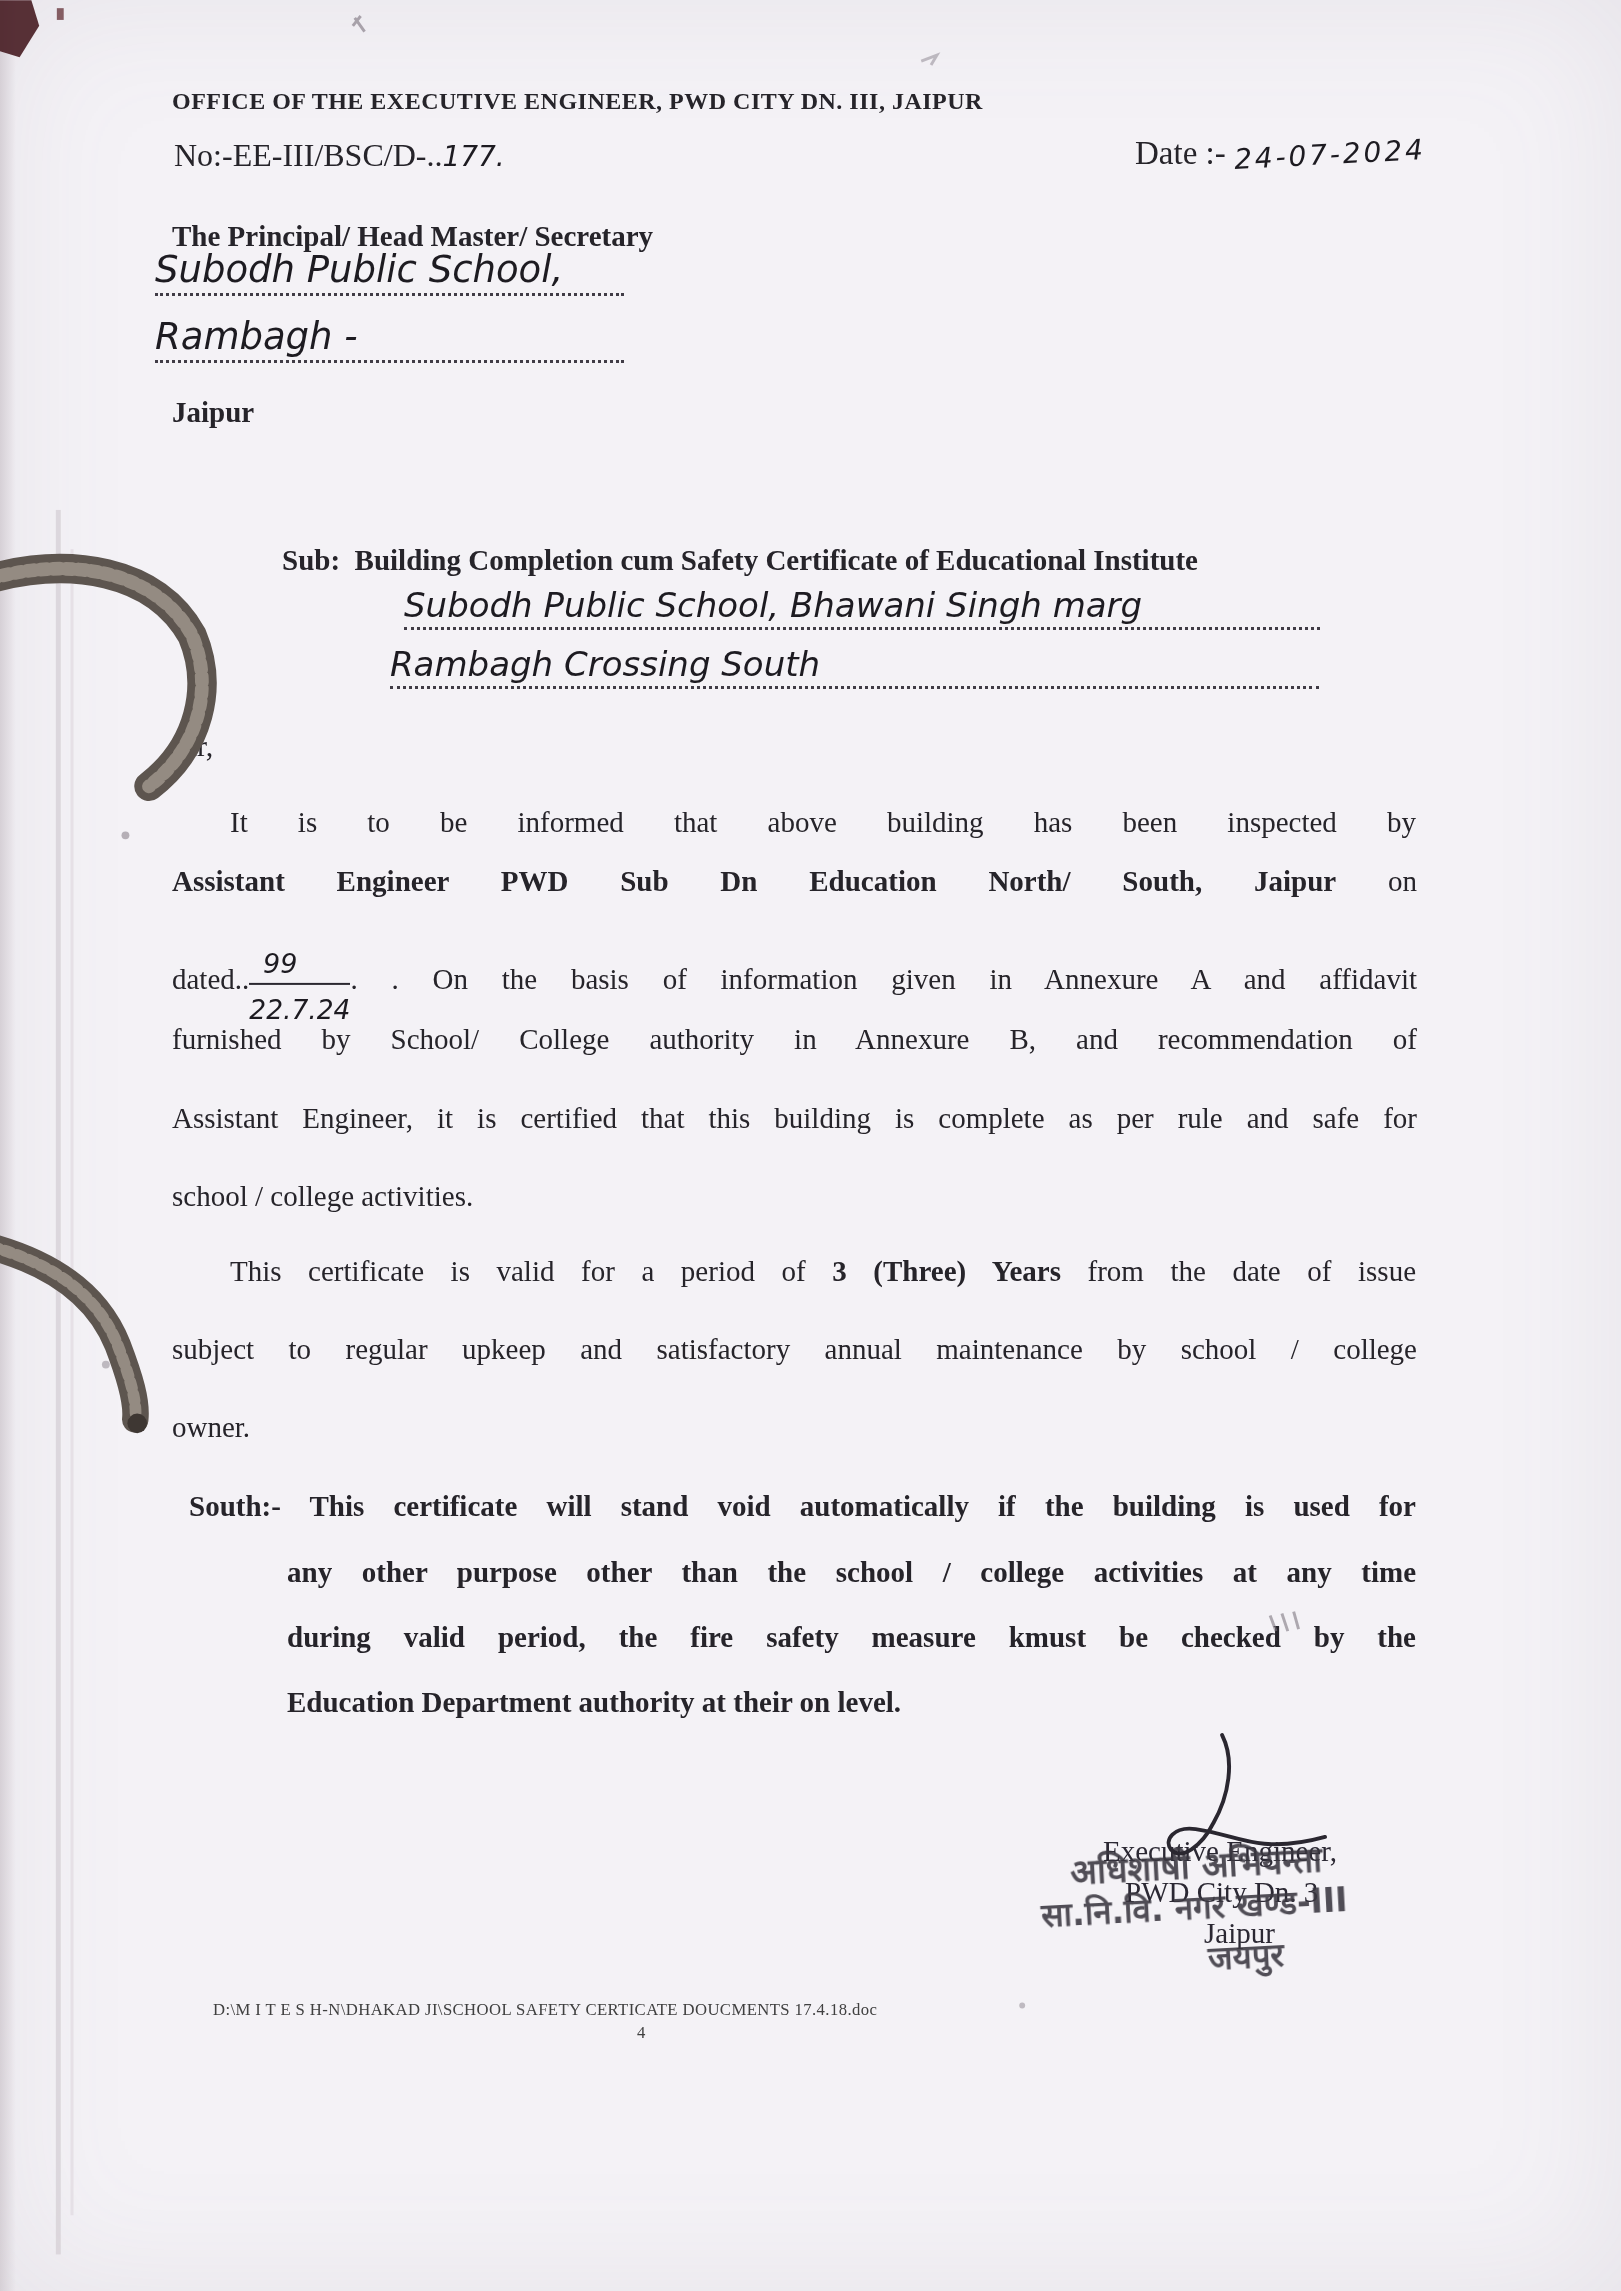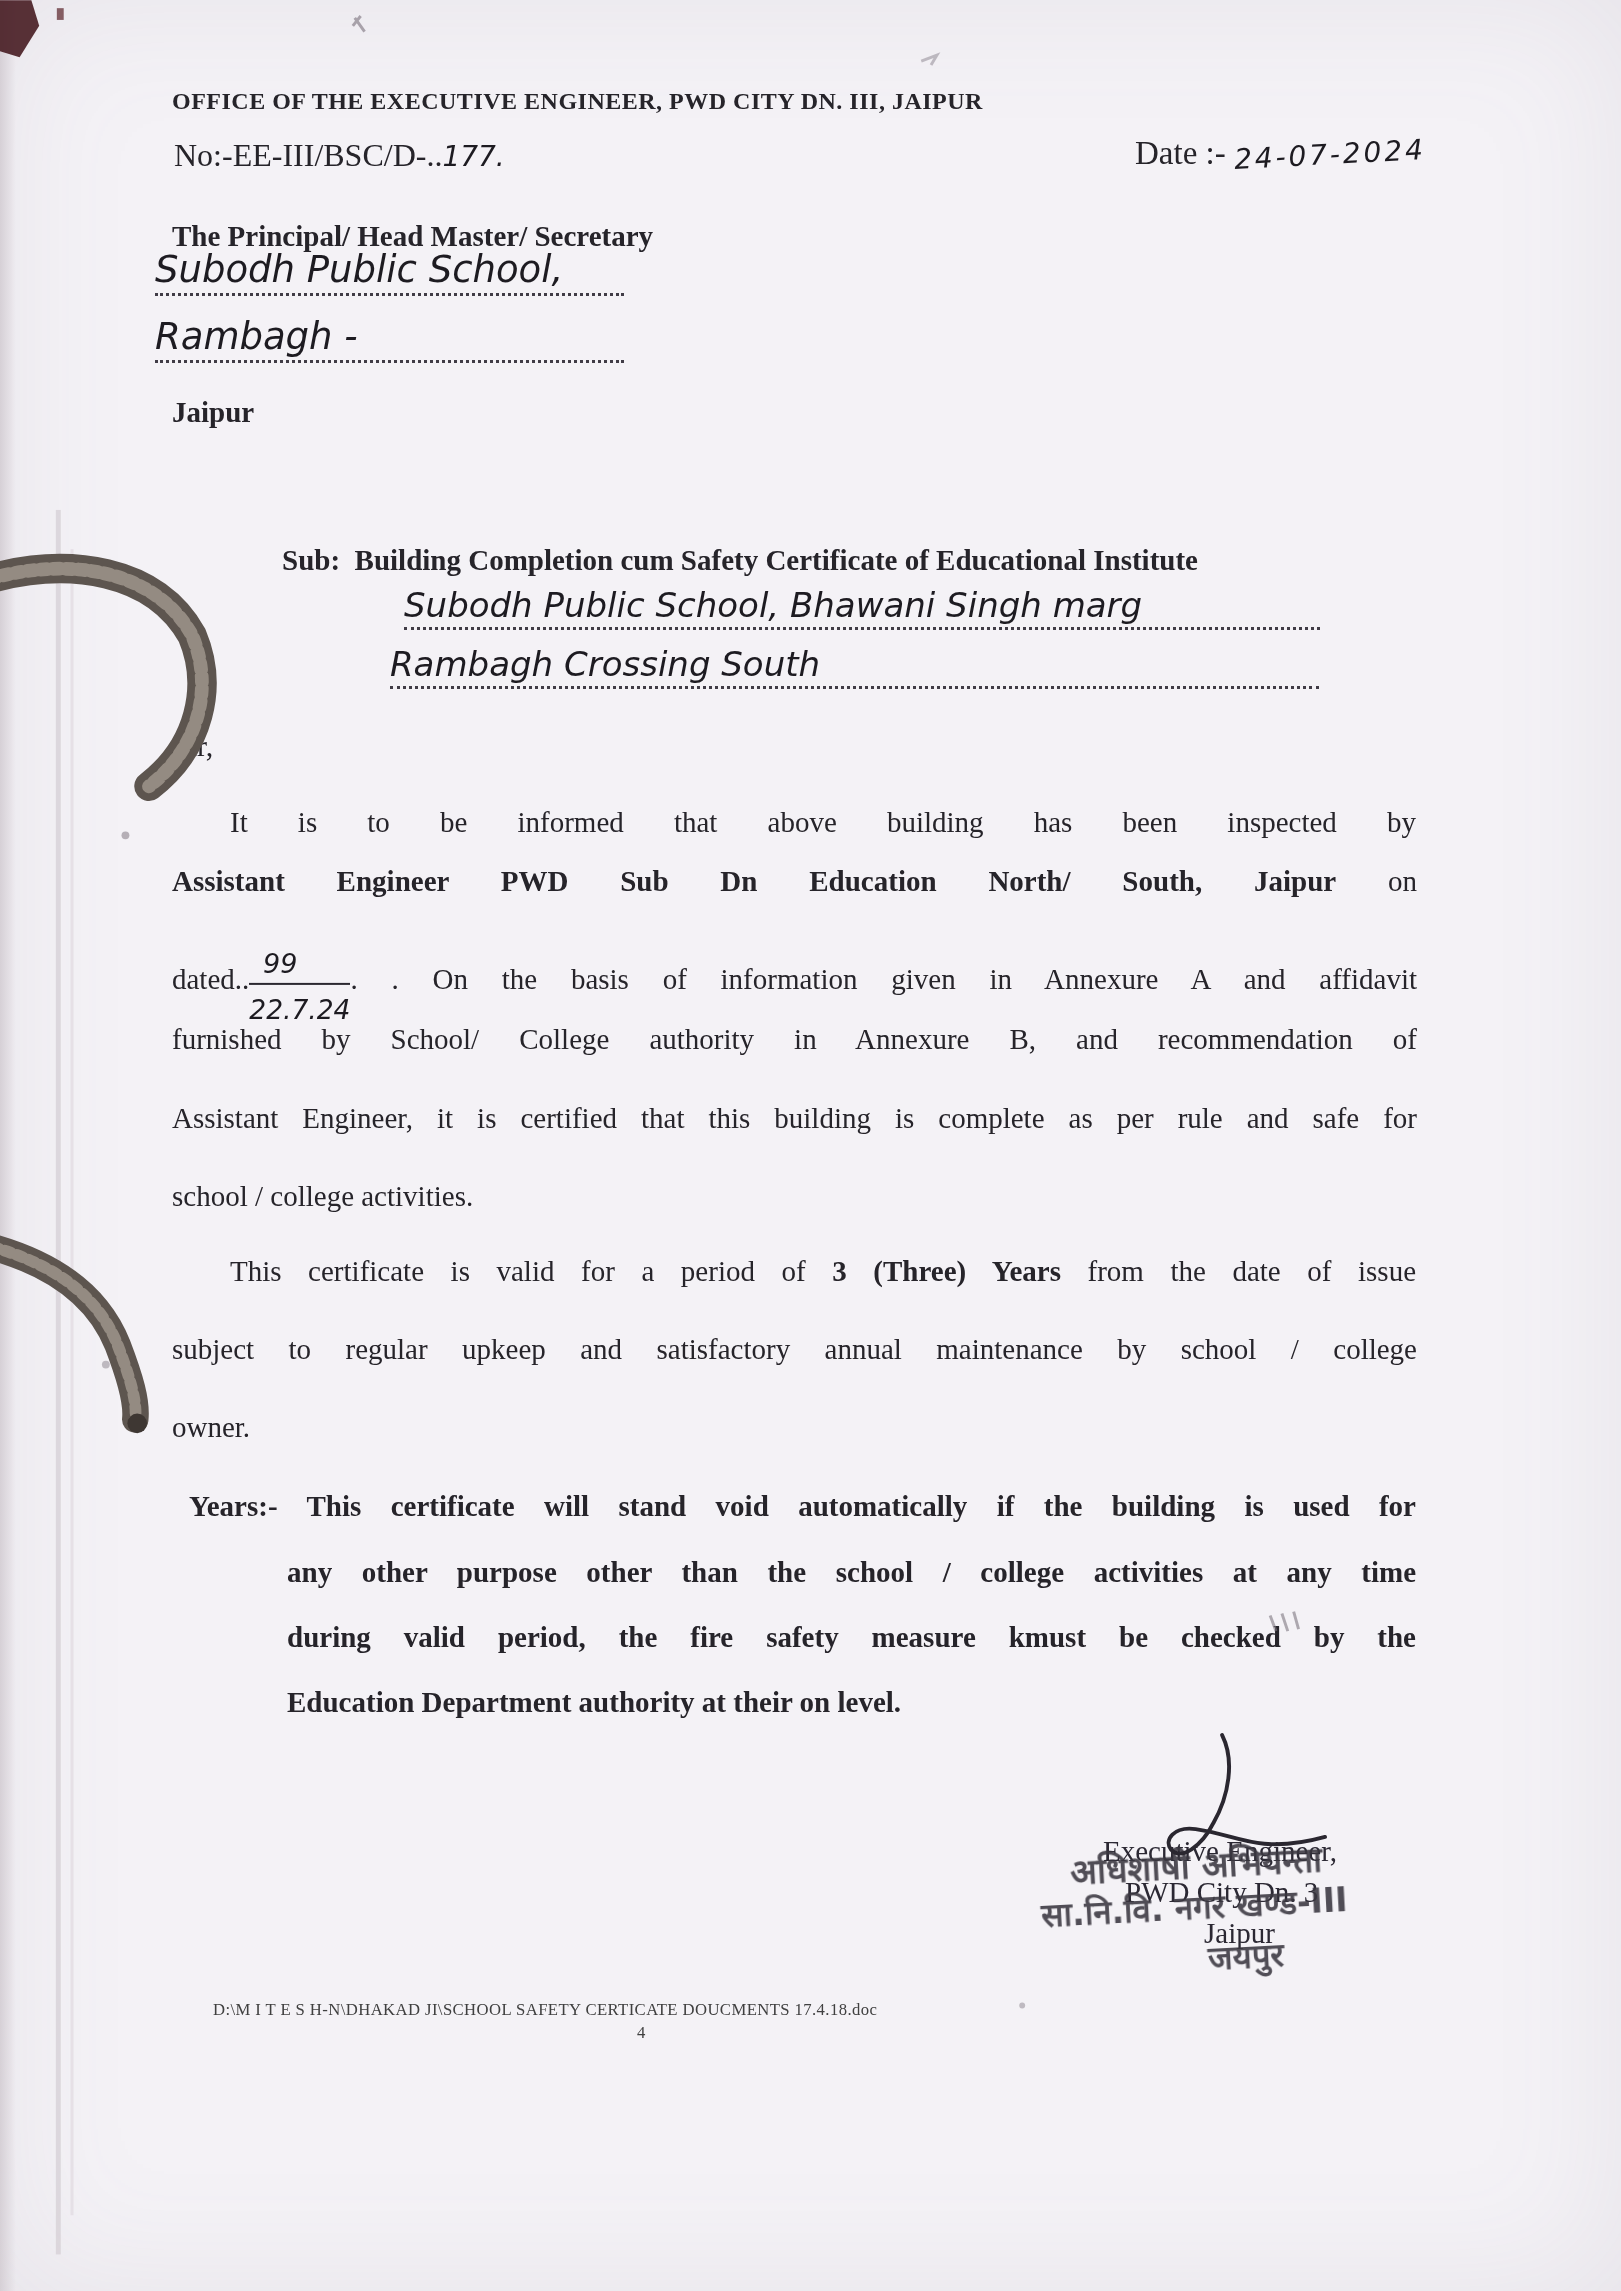--- a/index.html
+++ b/index.html
@@ -94,21 +94,21 @@
 
   <div class="ln just" style="left:230px;top:1253px;width:1186px;">
     <span>This certificate is valid for a period of </span><span class="b">3 (Three) Years</span><span> from the date of issue</span>
   </div>
 
   <div class="ln just" style="left:172px;top:1331px;width:1245px;">subject to regular upkeep and satisfactory annual maintenance by school / college</div>
 
   <div class="ln nowrap" style="left:172px;top:1409px;">owner.</div>
 
   <div class="ln just b" style="left:189px;top:1488px;width:1227px;">
-    <span>Years:-</span>
+    <span>South:-</span>
     <span>This certificate will stand void automatically if the building is used for</span>
   </div>
   <div class="ln just b" style="left:287px;top:1554px;width:1129px;">any other purpose other than the school / college activities at any time</div>
   <div class="ln just b" style="left:287px;top:1619px;width:1129px;">during valid period, the fire safety measure kmust be checked by the</div>
   <div class="ln b nowrap" style="left:287px;top:1684px;">Education Department authority at their on level.</div>
 
   <div class="sig-text" style="left:1103px;top:1835px;">Executive Engineer,</div>
   <div class="sig-text" style="left:1125px;top:1876px;">PWD City Dn. 3</div>
   <div class="sig-text" style="left:1204px;top:1917px;">Jaipur</div>
 

